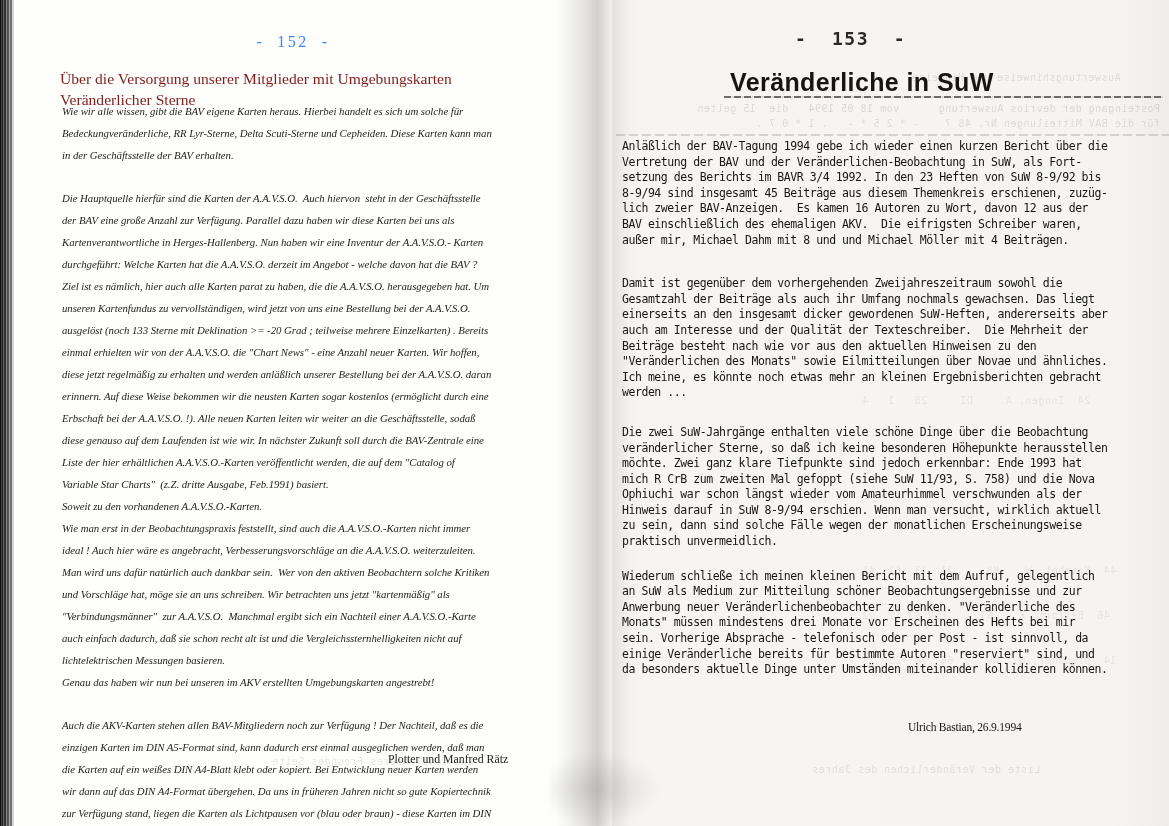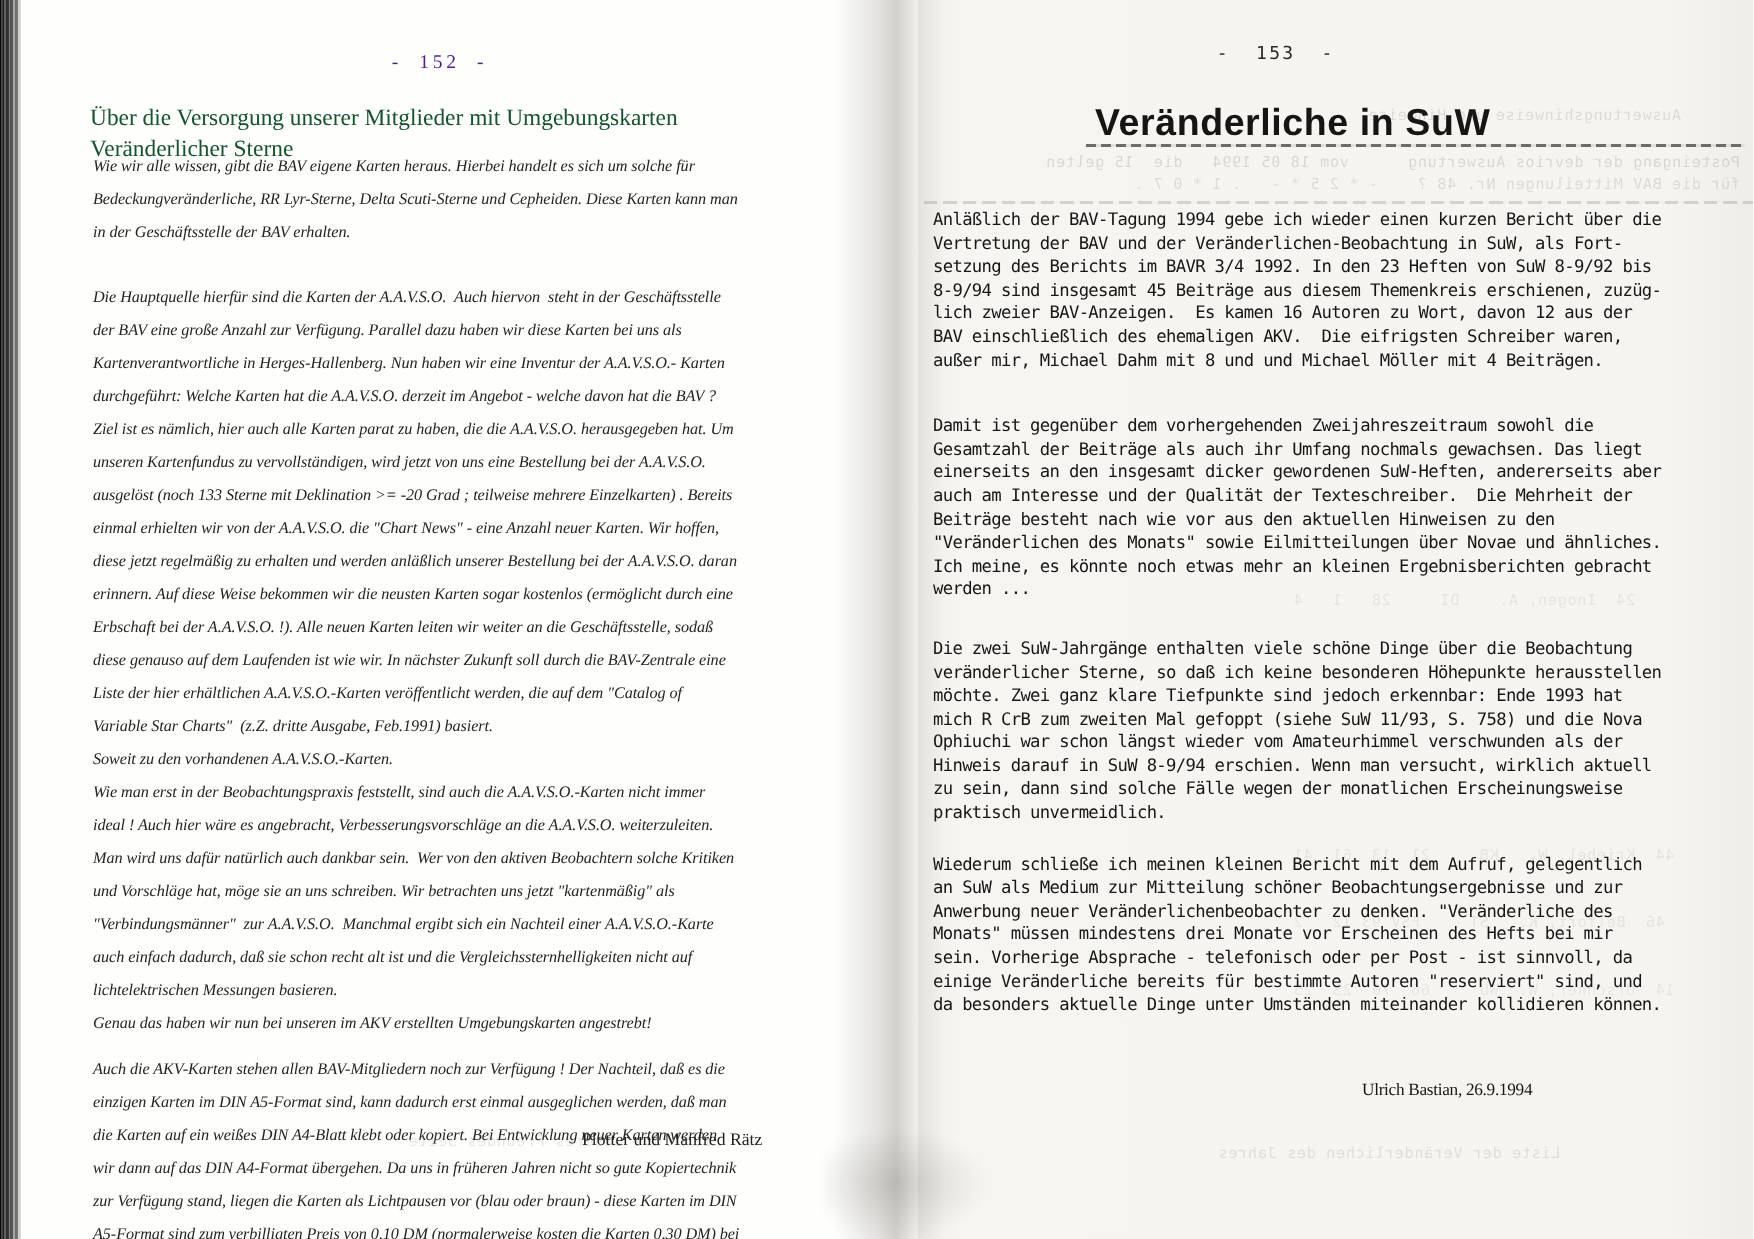--- a/index.html
+++ b/index.html
@@ -17,33 +17,33 @@
   .right-page{left:612px;width:557px;
     background:linear-gradient(90deg,#f0efeb,#f6f5f1 5%,#f5f4f0 90%,#eeede9);}
   .gutter{position:absolute;left:556px;top:0;width:74px;height:826px;pointer-events:none;
     background:linear-gradient(90deg,rgba(110,105,95,0) 0%,rgba(105,100,90,.16) 38%,
       rgba(95,90,80,.27) 56%,rgba(105,100,90,.10) 74%,rgba(110,105,95,0) 100%);}
   .gutter-smudge{position:absolute;left:550px;top:752px;width:110px;height:74px;
     background:radial-gradient(ellipse at 42% 50%,rgba(90,85,75,.20),rgba(90,85,75,0) 70%);
     filter:blur(2px);pointer-events:none;}
 
   .pagenum{position:absolute;left:0;right:0;text-align:center;white-space:pre;}
-  .left-page .pagenum{top:33px;font-size:13px;letter-spacing:2.5px;color:#4c1d95;}
+  .left-page .pagenum{top:33px;font-size:16px;letter-spacing:2.5px;color:#3b82f6;}
   .right-page .pagenum{top:28px;left:-80px;font-family:"DejaVu Sans Mono",monospace;
-    font-size:12px;letter-spacing:1.5px;color:#2a2927;}
+    font-size:18px;letter-spacing:1.5px;color:#2a2927;font-weight:bold;}
 
   .left-title{position:absolute;left:46px;top:68px;margin:0;font-weight:normal;
-    font-size:15.6px;line-height:21px;white-space:pre;color:#14532d;}
+    font-size:15.6px;line-height:21px;white-space:pre;color:#7f1d1d;}
   .left-body{position:absolute;left:48px;top:100px;width:516px;
     font-size:10.8px;line-height:22px;letter-spacing:-.05px;color:#242320;font-style:italic;}
   .left-body p{margin:0;white-space:pre;}
   .left-body p.lp1{margin-bottom:21px;}
   .left-body p.lp2{margin-bottom:10px;}
   .left-body p.lp3{}
-  .left-body p.lp4{margin-bottom:9px;}
+  .left-body p.lp4{margin-bottom:21px;}
   .left-sig{position:absolute;left:374px;top:752px;font-size:11.8px;color:#22211f;}
 
   .right-title{position:absolute;left:118px;top:68px;margin:0;
     font-family:"Liberation Sans",sans-serif;font-weight:bold;font-size:25px;
     letter-spacing:.4px;color:#161513;}
   .title-underline{position:absolute;left:112px;right:6px;top:96px;height:2px;
     background:repeating-linear-gradient(90deg,#6e6c68 0 7px,rgba(110,108,104,.15) 7px 10px);}
   .second-rule{position:absolute;left:4px;right:0;top:134px;height:1.5px;opacity:.55;
     background:repeating-linear-gradient(90deg,#b9b6b0 0 9px,rgba(185,182,176,.1) 9px 13px);}
 

